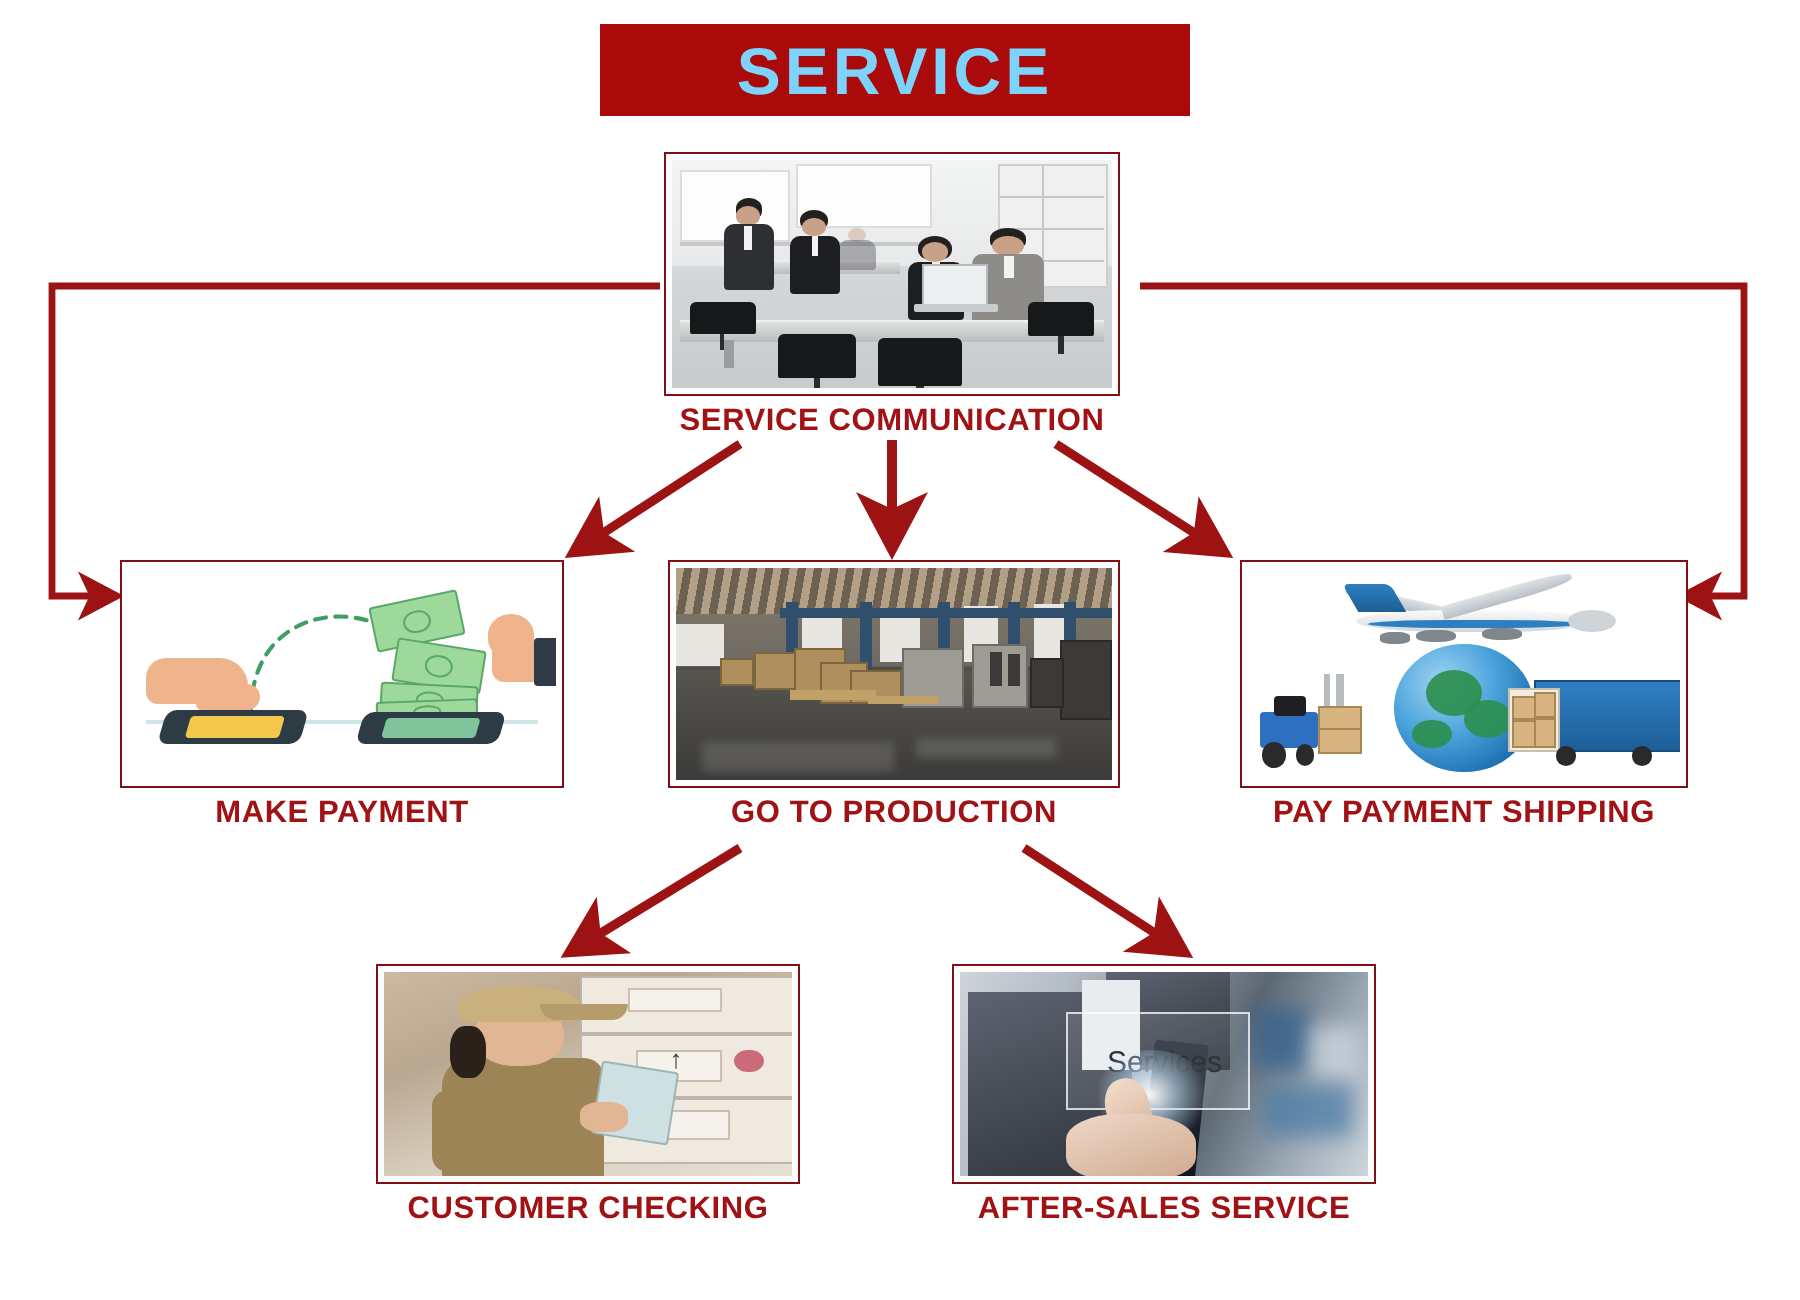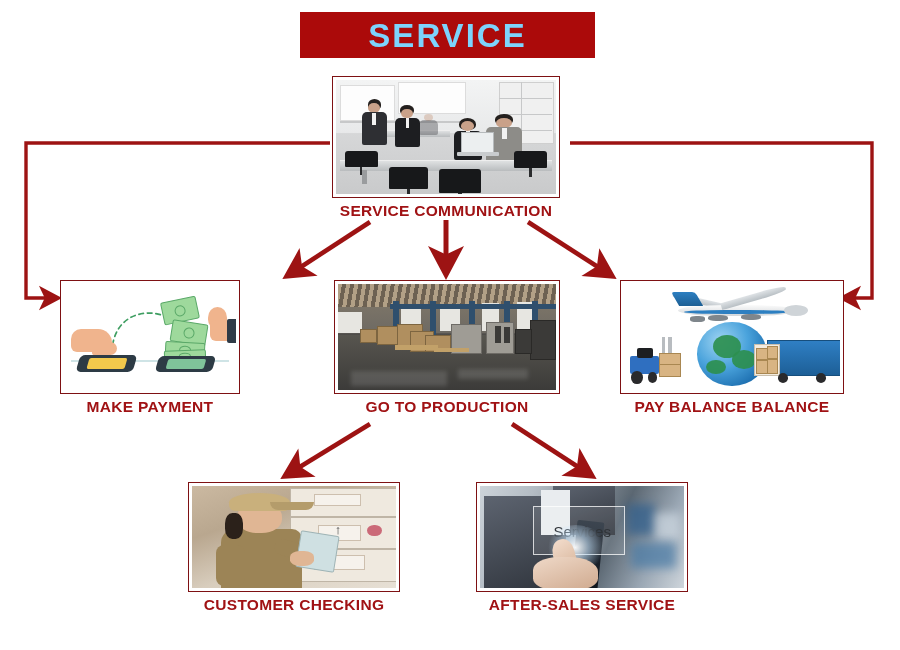--- a/index.html
+++ b/index.html
@@ -245,21 +245,21 @@
           <div class="of-chair" style="left:4%;top:62%;width:15%;height:14%;"></div>
           <div class="of-chair" style="left:24%;top:76%;width:18%;height:20%;"></div>
           <div class="of-chair" style="left:47%;top:78%;width:19%;height:21%;"></div>
           <div class="of-chair" style="left:81%;top:62%;width:15%;height:15%;"></div>
         </div>
       </div>
     </div>
     <div class="caption" style="top:126px;">SERVICE COMMUNICATION</div>
   </div>
 
-  <div class="node" style="left:60px;top:280px;width:180px;height:114px;">
+  <div class="node" style="left:60px;top:280px;width:222px;height:114px;">
     <div class="framebox">
       <div class="inner">
         <div class="pay">
           <div class="pay-surface"></div>
 
           <svg style="position:absolute;left:0;top:0;width:100%;height:100%;" viewBox="0 0 222 114" xmlns="http://www.w3.org/2000/svg">
             <path d="M62,78 C62,28 108,16 138,34" fill="none" stroke="#3f9e62" stroke-width="2.2" stroke-dasharray="6 5" stroke-linecap="round"></path>
           </svg>
 
           <div class="phone" style="left:8%;top:67%;width:33%;height:16%;transform:skewX(-16deg);"></div>
@@ -369,21 +369,21 @@
             <div class="crate" style="left:48%;top:32%;width:30%;height:26%;"></div>
             <div class="crate" style="left:48%;top:56%;width:30%;height:22%;"></div>
             <div class="fork-body" style="left:2%;top:38%;width:46%;height:38%;"></div>
             <div class="fork-cab" style="left:14%;top:22%;width:24%;height:22%;"></div>
             <div class="wheel" style="left:4%;top:70%;width:18%;height:26%;"></div>
             <div class="wheel" style="left:30%;top:72%;width:15%;height:22%;"></div>
           </div>
         </div>
       </div>
     </div>
-    <div class="caption" style="top:118px;">PAY BALANCE BALANCE</div>
+    <div class="caption" style="top:118px;">PAY PAYMENT SHIPPING</div>
   </div>
 
   <div class="node" style="left:188px;top:482px;width:212px;height:110px;">
     <div class="framebox">
       <div class="inner">
         <div class="chk">
 
           <div class="ck-shelf" style="left:48%;top:2%;width:54%;height:26%;"></div>
           <div class="ck-shelf" style="left:48%;top:30%;width:54%;height:30%;"></div>
           <div class="ck-shelf" style="left:48%;top:62%;width:54%;height:30%;"></div>

